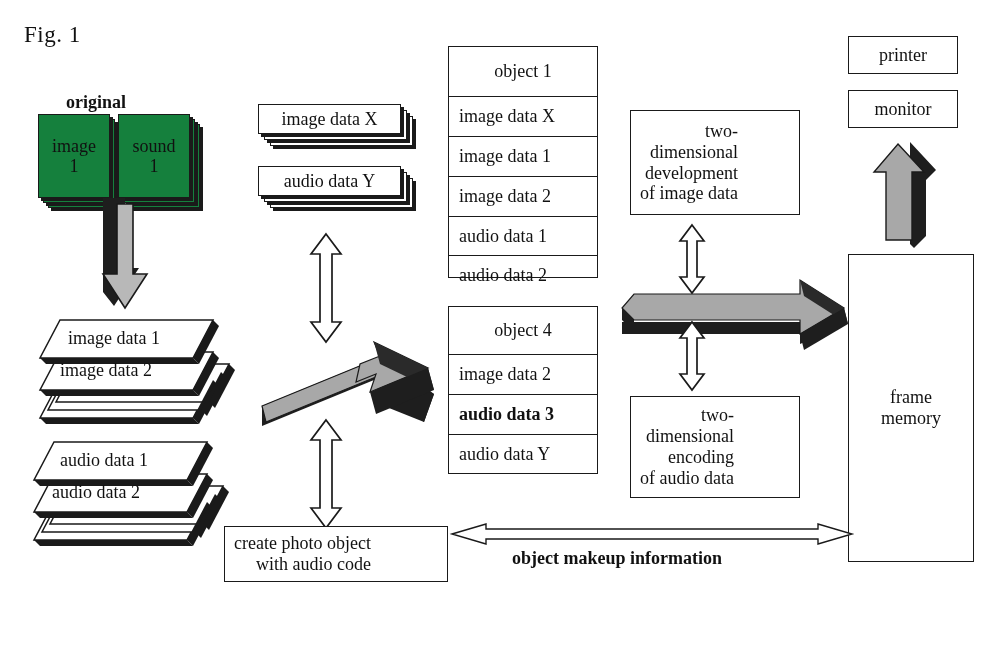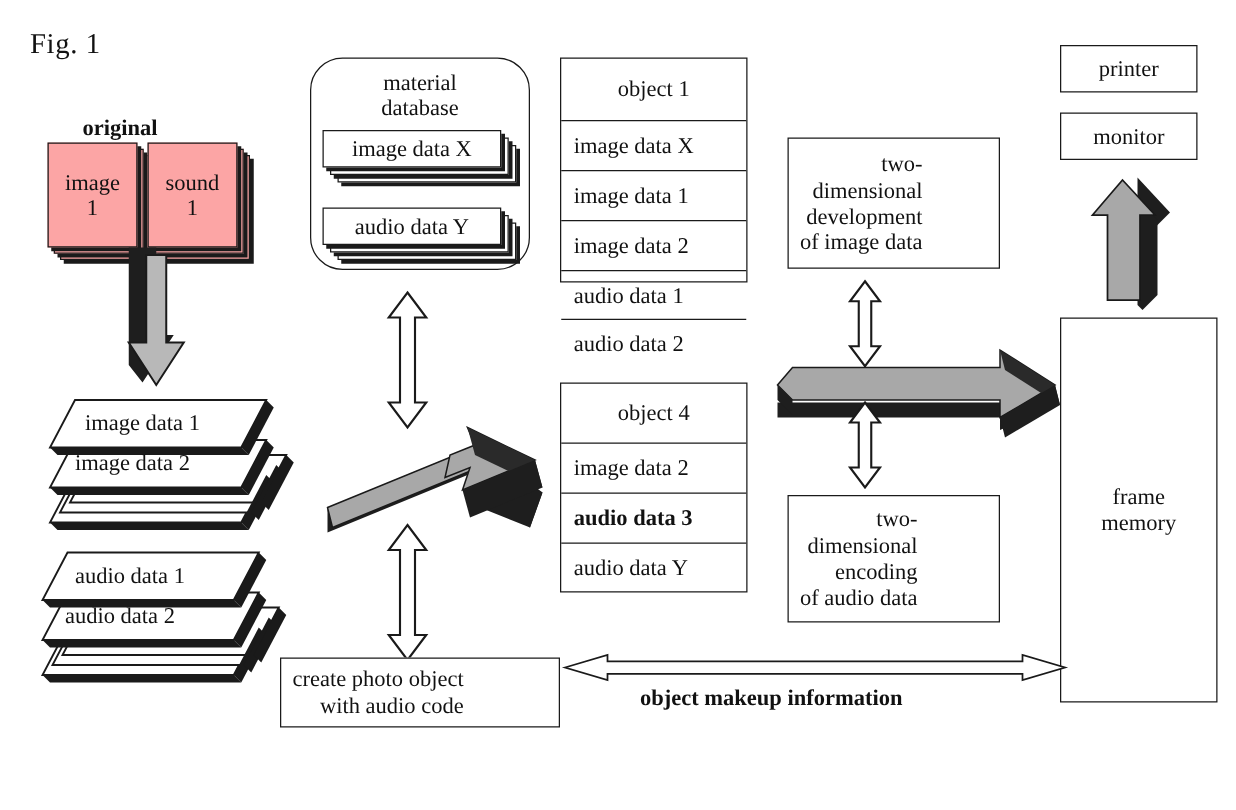--- a/index.html
+++ b/index.html
@@ -51,21 +51,21 @@
     justify-content: flex-start;
     text-align: right;
     padding-left: 9px;
   }
 
   
   .card-stack { width: 84px; height: 96px; }
   .card-stack .sheet {
     position: absolute;
     border: 1.6px solid #1a1a1a;
-    background: #fca5a5;
+    background: #15803d;
     box-sizing: border-box;
   }
   .card-stack .sheet.s3 { left: 10px; top: 10px; width: 72px; height: 84px; box-shadow: 3px 3px 0 #1a1a1a; }
   .card-stack .sheet.s2 { left: 5px;  top: 5px;  width: 72px; height: 84px; box-shadow: 3px 3px 0 #1a1a1a; }
   .card-stack .sheet.s1 { left: 0px;  top: 0px;  width: 72px; height: 84px; box-shadow: 3px 3px 0 #1a1a1a;
                           display:flex; align-items:center; justify-content:center;
                           font-size: 18px; line-height: 1.12; text-align:center; }
 
   
   #material-db {
@@ -155,26 +155,20 @@
     </div>
   </div>
 
   <svg class="arrow-svg" style="left:95px; top:196px;" width="70" height="120" viewBox="0 0 70 120">
 
     <polygon points="8,2 30,2 30,72 44,72 19,110 8,96" fill="#1e1e1e"></polygon>
 
     <polygon points="22,8 38,8 38,78 52,78 30,112 8,78 22,78" fill="#b8b8b8" stroke="#1a1a1a" stroke-width="1.6"></polygon>
   </svg>
 
-  <div class="abs" id="material-db" style="left:248px; top:46px; width:176px; height:170px;">
-    <div id="material-db-title">
-      <span>material</span><br>
-      <span>database</span>
-    </div>
-  </div>
 
   <div class="abs db-strip" style="left:258px; top:104px; width:155px; height:34px;">
     <div class="strip t3" style="width:143px;height:30px;"></div>
     <div class="strip t2" style="width:143px;height:30px;"></div>
     <div class="strip t1" style="width:143px;height:30px;">
       <span>image data X</span>
     </div>
   </div>
 
   <div class="abs db-strip" style="left:258px; top:166px; width:155px; height:34px;">
@@ -245,21 +239,21 @@
 
     <polygon points="118,12 172,38 114,62 120,44 100,52 104,34 124,26" fill="#a8a8a8" stroke="#1a1a1a" stroke-width="1.2"></polygon>
     <polygon points="118,12 172,38 178,60 124,34" fill="#2a2a2a"></polygon>
     <polygon points="172,38 178,60 120,84 114,62" fill="#1e1e1e"></polygon>
   </svg>
 
   <svg class="arrow-svg" style="left:306px; top:418px;" width="40" height="112" viewBox="0 0 40 112">
     <polygon points="20,2 35,22 26,22 26,90 35,90 20,110 5,90 14,90 14,22 5,22" fill="#ffffff" stroke="#1a1a1a" stroke-width="1.7" stroke-linejoin="miter"></polygon>
   </svg>
 
-  <div class="abs obj-table" style="left:448px; top:46px; width:150px; height:180px;">
+  <div class="abs obj-table" style="left:448px; top:46px; width:150px; height:232px;">
     <div class="row header" style="height:50px;">object 1</div>
     <div class="row data" style="height:40px;">image data X</div>
     <div class="row data" style="height:40px;">image data 1</div>
     <div class="row data" style="height:40px;">image data 2</div>
     <div class="row data" style="height:39px;">audio data 1</div>
     <div class="row data" style="height:38px;">audio data 2</div>
   </div>
 
   <div class="abs obj-table" style="left:448px; top:306px; width:150px; height:168px;">
     <div class="row header" style="height:48px;">object 4</div>

